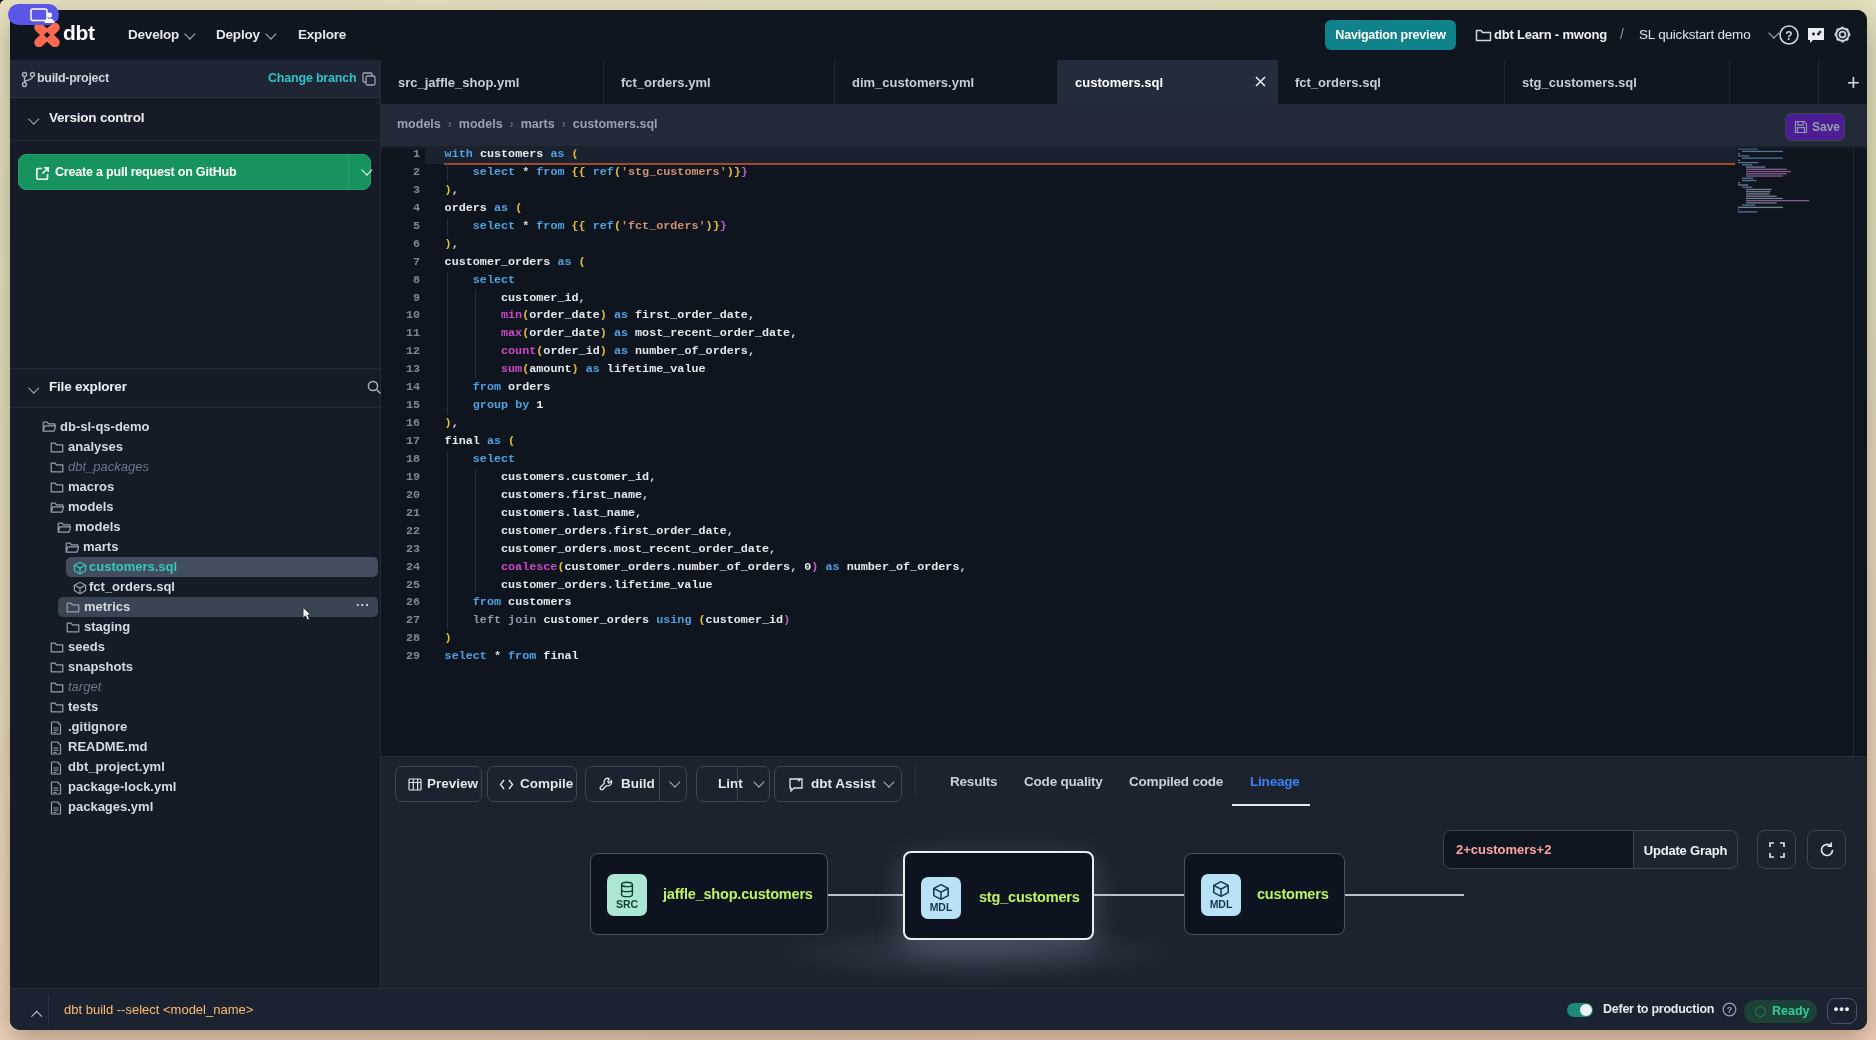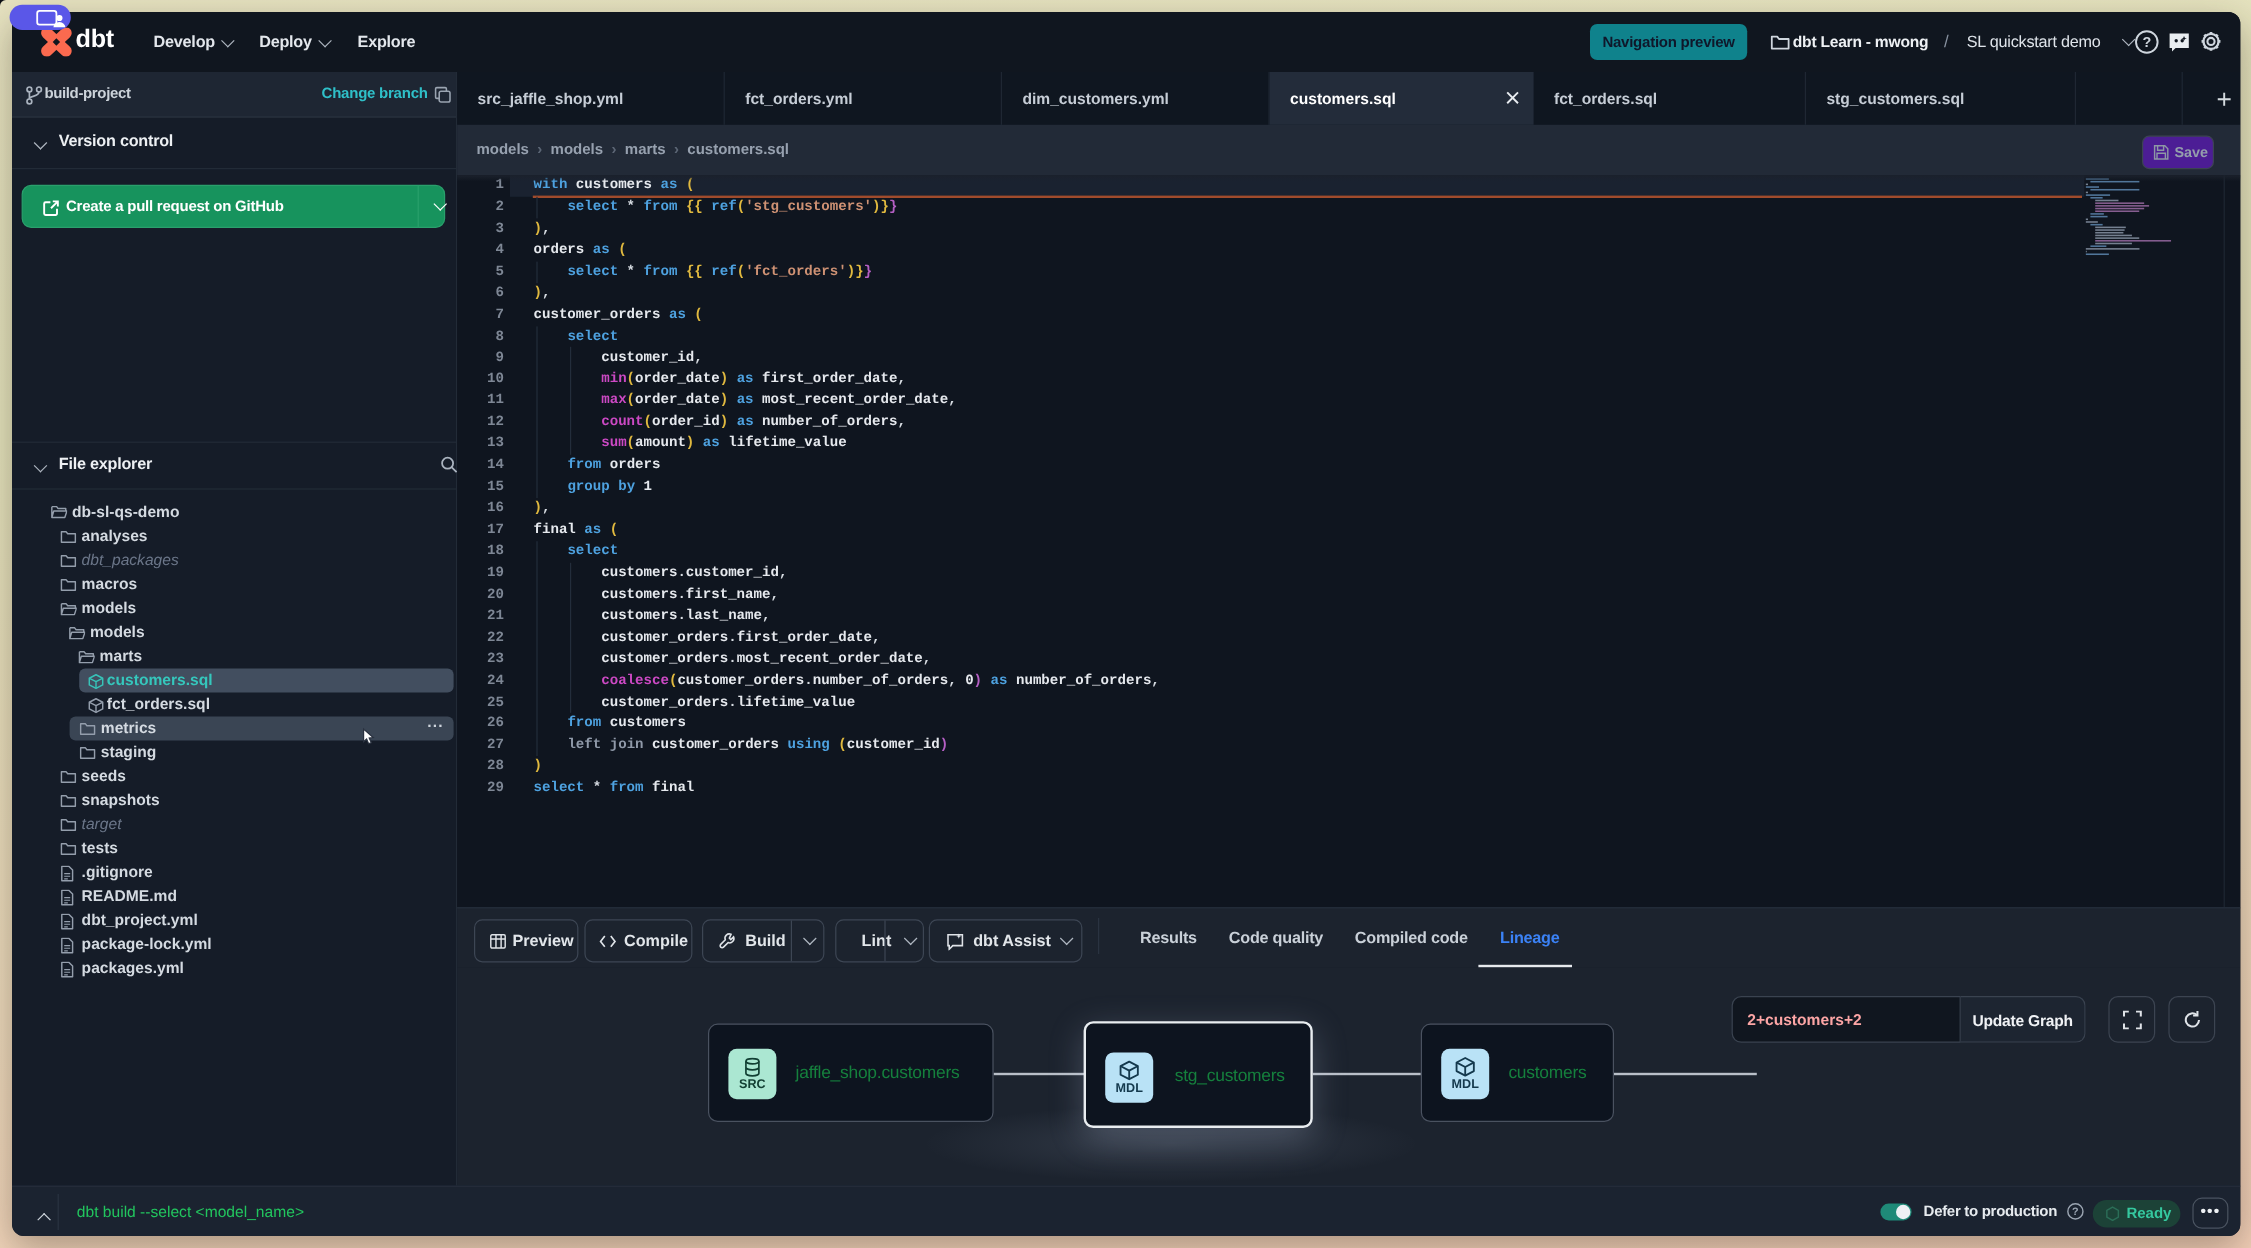--- a/index.html
+++ b/index.html
@@ -9,21 +9,21 @@
         background:linear-gradient(175deg,#e6e2c0 0%,#e4e3bc 30%,#ecd9bb 70%,#f2cfb7 100%); }
   .win { position:absolute; left:10px; top:10px; width:1857px; height:1020px;
          background:#141b27; border-radius:10px; overflow:hidden;
          box-shadow:0 10px 30px rgba(40,30,20,.35); }
   .abs { position:absolute; }
   
   .hdr { position:absolute; left:0; top:0; width:100%; height:50px; background:#10161f; }
   .menu { position:absolute; top:0; height:50px; line-height:50px; font-size:13.5px; font-weight:bold; color:#e3e7ec; letter-spacing:-0.2px; }
   .chev { display:inline-block; width:7.5px; height:7.5px; border-right:1.7px solid #aeb6c0; border-bottom:1.7px solid #aeb6c0; transform:rotate(45deg) translateY(-3px); margin-left:5px; }
   .navprev { position:absolute; left:1315px; top:10px; width:131px; height:30px; background:#0f828c; border-radius:6px;
-             color:#0f172a; font-size:12.5px; font-weight:bold; text-align:center; line-height:30px; letter-spacing:-0.2px; }
+             color:#ffffff; font-size:12.5px; font-weight:bold; text-align:center; line-height:30px; letter-spacing:-0.2px; }
   
   .pill { position:absolute; left:8px; top:4px; width:51px; height:21px; background:#5a57e8; border-radius:11px; z-index:50; }
   
   .side { position:absolute; left:0; top:50px; width:371px; height:928px; background:#151c28; border-right:1px solid #222b37; }
   .branchrow { position:absolute; left:0; top:0; width:100%; height:38px; background:#1e2633; border-bottom:1px solid #2a3340; }
   .sechead { font-size:13.5px; font-weight:bold; color:#edf0f3; letter-spacing:-0.2px; }
   .grnbtn { position:absolute; left:8px; top:94px; width:353px; height:36px; background:#17935d; border:1px solid #2aa06c; border-radius:8px; color:#fff; }
   .treerow { position:absolute; height:20px; font-size:13px; font-weight:600; color:#d4dae1; line-height:20px; }
   .it { font-style:italic; color:#6b7689; font-weight:400; }
   
@@ -39,21 +39,21 @@
   .m { color:#cc49c4; } .s { color:#cf9274; } .g { color:#909aa9; } .w { color:#d8dde3; }
   
   .tbar { position:absolute; left:371px; top:746px; width:1486px; height:50px; background:#1c232e; border-top:1px solid #262f3c; }
   .btn { position:absolute; top:11px; height:31px; border:1px solid #3d4654; border-radius:7px; color:#e2e6ea; font-size:13.5px; font-weight:600; line-height:29px; text-align:left; }
   .rtab { position:absolute; top:0; height:50px; line-height:50px; font-size:13.5px; font-weight:600; color:#c9d0d8; letter-spacing:-0.2px; }
   
   .lin { position:absolute; left:371px; top:796px; width:1486px; height:182px; background:#1c232e; }
   .node { position:absolute; background:#0d141f; border:1px solid #4a5260; border-radius:8px; }
   .badge { position:absolute; left:16px; top:21px; width:40px; height:42px; border-radius:7px; text-align:center; }
   .badge .bt { font-size:10.5px; font-weight:bold; margin-top:-2px; }
-  .nlabel { position:absolute; font-size:14.5px; font-weight:normal; color:#15803d; letter-spacing:-0.2px; }
+  .nlabel { position:absolute; font-size:14.5px; font-weight:bold; color:#bef264; letter-spacing:-0.2px; }
   
   .status { position:absolute; left:0; top:978px; width:100%; height:42px; background:#1b2330; border-top:1px solid #272f3c; }
 </style>
 </head>
 <body>
 <div class="bg"></div>
 <div class="win" id="win">
 
   <div class="hdr">
     <svg class="abs" style="left:23.5px;top:13px" width="26" height="24" viewBox="0 0 26 24">
@@ -442,21 +442,21 @@
           <path d="M13.2 1.6 v3.6 h-3.6" fill="none" stroke="#dfe3e8" stroke-width="1.7"></path>
         </svg>
     </div>
 </div>
 
   <div class="status" id="status">
     <div class="abs" style="left:6px;top:8px;width:32px;height:26px;border-radius:6px;text-align:center">
       <span class="chev" style="border-color:#cfd6dd;transform:rotate(-135deg);position:absolute;left:12px;top:16px"></span>
     </div>
     <div class="abs" style="left:38px;top:6px;width:1px;height:30px;background:#2a3341"></div>
-    <div class="abs" style="left:54px;top:13px;font-size:13px;color:#22c55e">dbt build --select &lt;model_name&gt;</div>
+    <div class="abs" style="left:54px;top:13px;font-size:13px;color:#fdba74">dbt build --select &lt;model_name&gt;</div>
     <div class="abs" style="left:1557px;top:14px;width:26px;height:14px;background:#1f8a78;border-radius:8px">
       <div class="abs" style="right:1px;top:1px;width:12px;height:12px;background:#eef1f4;border-radius:50%"></div>
     </div>
     <div class="abs" style="left:1593px;top:13px;font-size:12.5px;font-weight:bold;color:#e6eaee;letter-spacing:-0.25px">Defer to production</div>
     <svg class="abs" style="left:1712px;top:13px" width="15" height="15" viewBox="0 0 15 15">
         <circle cx="7.5" cy="7.5" r="6.3" fill="none" stroke="#9aa4b1" stroke-width="1.2"></circle>
         <text x="7.5" y="10.8" font-size="9" font-weight="bold" fill="#9aa4b1" text-anchor="middle" font-family="Liberation Sans">?</text>
       </svg>
     <div class="abs" style="left:1734px;top:11px;width:73px;height:23px;background:#1c4237;border-radius:12px">
       <svg class="abs" style="left:10px;top:5px" width="13" height="13" viewBox="0 0 13 13">

